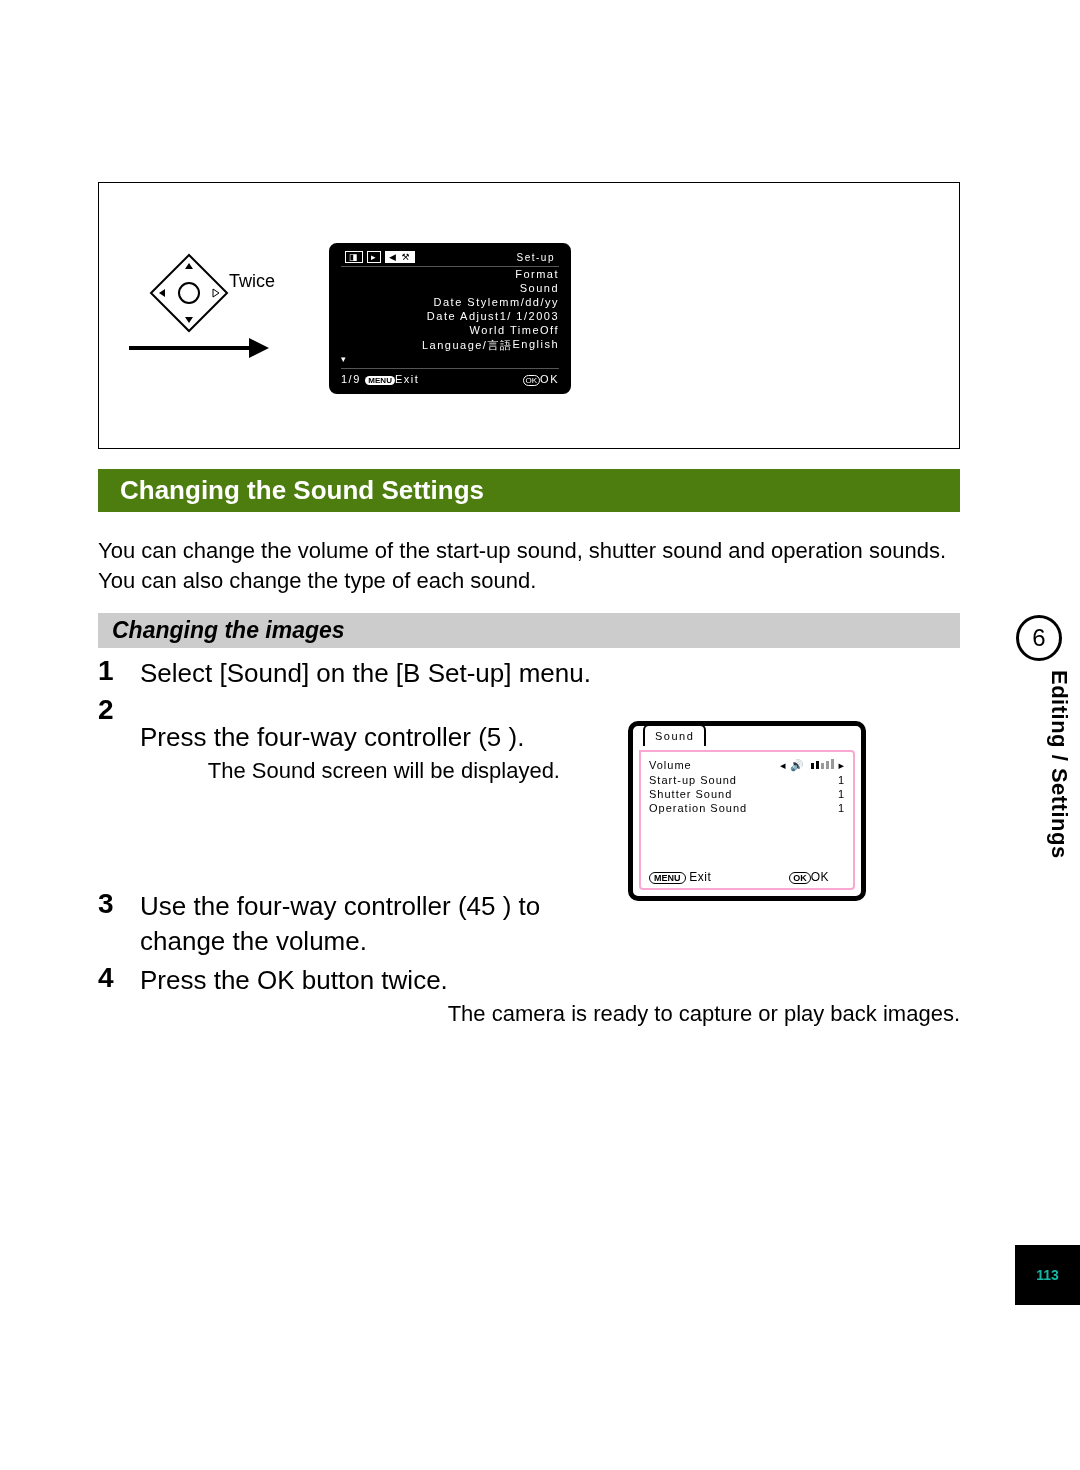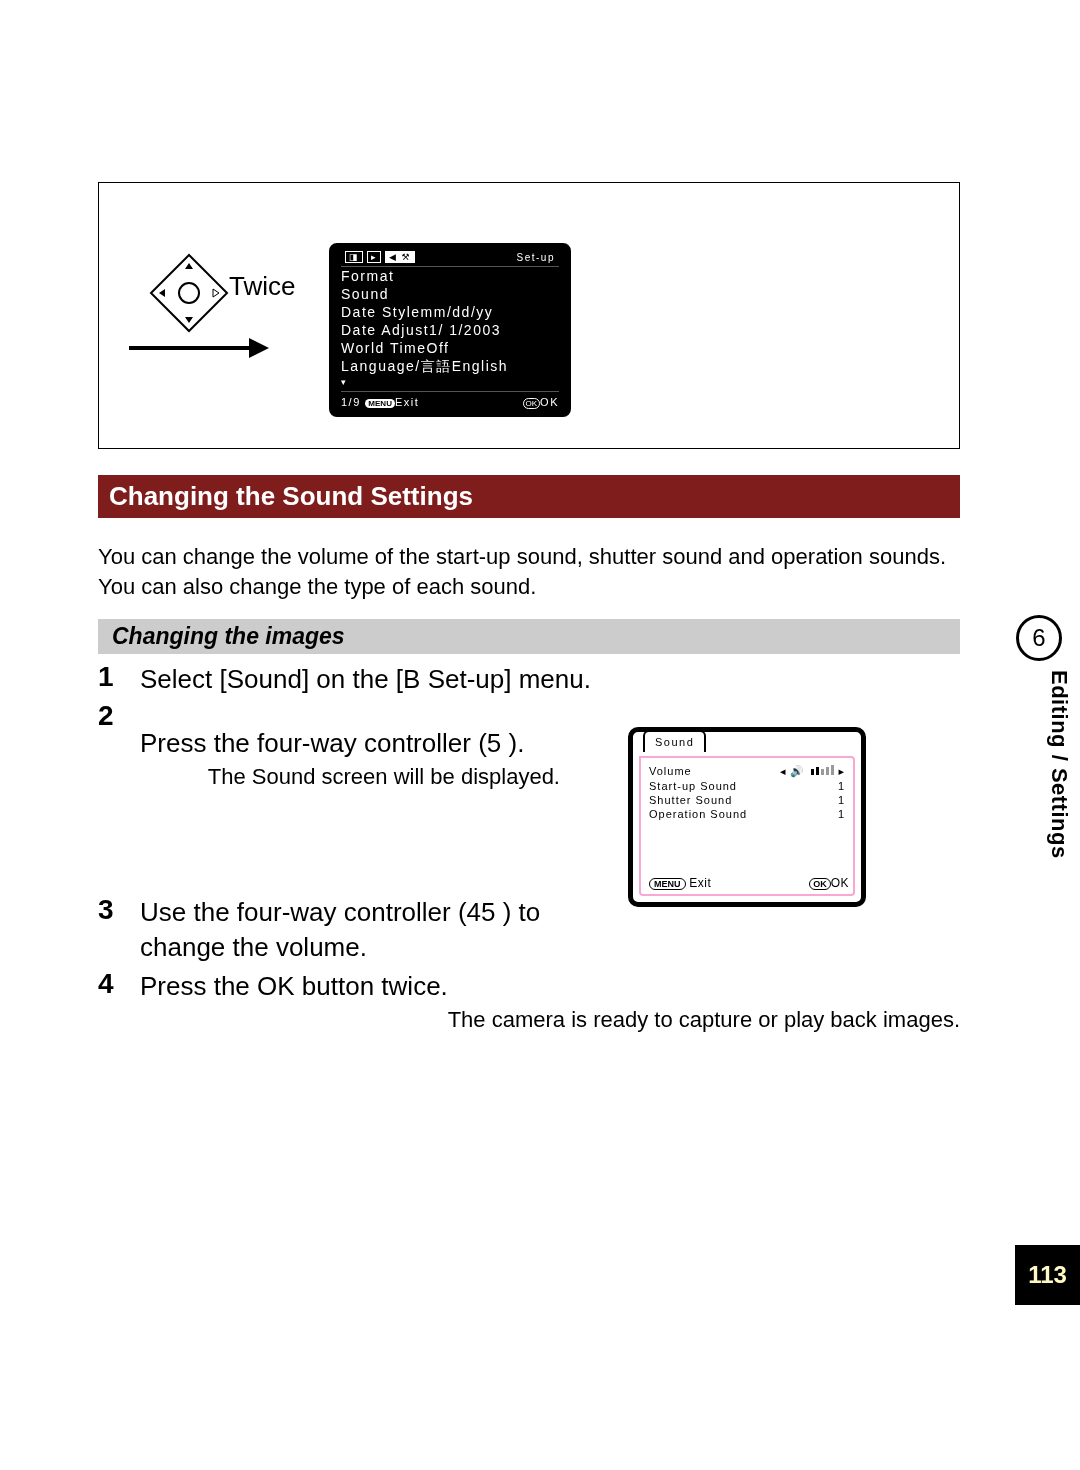--- a/index.html
+++ b/index.html
@@ -1,51 +1,51 @@
 <!DOCTYPE html>
 <html><head>
 <meta charset="utf-8">
 <style>
   html, body { margin: 0; padding: 0; background: #fff; font-family: Helvetica, Arial, sans-serif; color: #000; }
   .page { width: 1080px; height: 1470px; position: relative; box-sizing: border-box; }
   .side-tab { position: absolute; right: 0; top: 0; width: 80px; height: 100%; }
   .side-circle { position: absolute; right: 18px; top: 615px; width: 40px; height: 40px; border: 3px solid #000; border-radius: 50%; display:flex; align-items:center; justify-content:center; font-size: 24px; font-weight: 400; }
   .side-label { position: absolute; right: 8px; top: 670px; writing-mode: vertical-rl; font-weight: bold; font-size: 22px; letter-spacing: 0.5px; }
   .page-num-bg { position: absolute; right: 0; bottom: 165px; width: 65px; height: 60px; background: #000; display:flex; align-items:center; justify-content:center; }
-  .page-num { color:#fef9c3; font-weight:bold; font-size:24px; }
+  .page-num { color:#14b8a6; font-weight:bold; font-size:14px; }
   .content { position: absolute; left: 98px; top: 182px; width: 862px; }
   .figure-box { border: 1.5px solid #000; height: 265px; position: relative; margin-bottom: 8px; }
   .dpad { position: absolute; left: 50px; top: 70px; }
   .dpad svg { display:block; }
   .dpad-arrow { position:absolute; left: 30px; top: 150px; }
-  .twice { position:absolute; left: 130px; top: 88px; font-size:26px; }
+  .twice { position:absolute; left: 130px; top: 88px; font-size:18px; }
   .lcd1 { position: absolute; left: 230px; top: 60px; width: 230px; border: 2px solid #000; background:#000; border-radius: 8px; padding:4px; }
   .lcd-inner { background:#000; color:#fff; font-family: Arial, Helvetica, sans-serif; font-size: 11px; letter-spacing: 1.5px; padding: 2px 6px; }
   .lcd-tabs { display:flex; align-items:center; gap:4px; font-size:10px; padding:0 4px 3px 4px; border-bottom:1px solid #555;}
   .lcd-tab { border:1px solid #fff; padding:0 3px; font-size:9px; display:inline-block;}
   .lcd-tab.sel { background:#fff; color:#000; border-color:#fff;}
-  .lcd-row { display:flex; justify-content:flex-start; padding:1px 0; font-size:14px;}
+  .lcd-row { display:flex; justify-content:flex-end; padding:1px 0; font-size:11px;}
   .lcd-foot { display:flex; justify-content:space-between; padding-top:4px; border-top:1px solid #555; margin-top:4px; font-size:11px;}
   .menu-pill { display:inline-block; background:#fff; color:#000; border-radius:6px; padding:0 3px; font-size:8px; font-weight:bold; letter-spacing:0;}
   .ok-pill { display:inline-block; border:1px solid #fff; border-radius:6px; padding:0 2px; font-size:8px; letter-spacing:0;}
 
-  .section-bar { background: #7f1d1d; color:#fff; font-weight:bold; font-size: 26px; padding: 6px 11px; margin-top: 26px; }
+  .section-bar { background: #4d7c0f; color:#fff; font-weight:bold; font-size: 26px; padding: 6px 22px; margin-top: 20px; }
   .body-text { font-size: 22px; line-height: 1.35; margin-top: 24px; }
   .sub-bar { background:#ccc; color:#000; font-weight:bold; font-style:italic; font-size:23px; padding:4px 14px; margin-top:18px; }
   .steps { margin-top: 8px; position:relative; }
   .step { display:flex; align-items:flex-start; gap:20px; margin-top:4px;}
   .step-num { font-weight:bold; font-size:28px; width:22px; flex-shrink:0; line-height:1.1;}
   .step-body { flex:1; }
   .step-head { font-weight:normal; font-size:26px; line-height:1.35; }
   .step-desc { font-size:22px; line-height:1.35;text-align:right; }
   .sound-lcd { position:absolute; left: 530px; top: 65px; width: 228px; height: 170px; border: 5px solid #000; border-radius: 10px; background:#fff; }
   .sound-tab { position:absolute; top:-2px; left:10px; border:2px solid #000; border-bottom:none; border-radius: 6px 6px 0 0; padding:4px 10px; font-size:11px; letter-spacing:1.5px; background:#fff;}
   .sound-body { position:absolute; top: 24px; left:6px; right:6px; bottom:6px; border:2px solid #f9a8d4; border-radius: 0 4px 4px 4px; padding: 6px 8px; font-size:11px; letter-spacing:1px; }
   .s-row { display:flex; justify-content:space-between; padding:1px 0; font-size:11px;}
-  .s-foot { position:absolute; bottom:4px; left:8px; right:4px; display:flex; justify-content:space-between; font-size:12px; letter-spacing:0.5px;}
+  .s-foot { position:absolute; bottom:4px; left:8px; right:24px; display:flex; justify-content:space-between; font-size:12px; letter-spacing:0.5px;}
   .menu-pill-w { display:inline-block; border:1.5px solid #000; border-radius:7px; padding:0 4px; font-size:9px; font-weight:bold; letter-spacing:0;}
   .ok-pill-w { display:inline-block; border:1.5px solid #000; border-radius:7px; padding:0 3px; font-size:9px; font-weight:bold; letter-spacing:0;}
   .vol-bars { display:inline-flex; align-items:flex-end; gap:2px; margin-left:2px;}
   .vol-bars span { display:inline-block; width:3px; background:#000;}
   .vol-bars span.off { background:#999;}
 </style>
 </head>
 <body>
 
 <div class="page">

